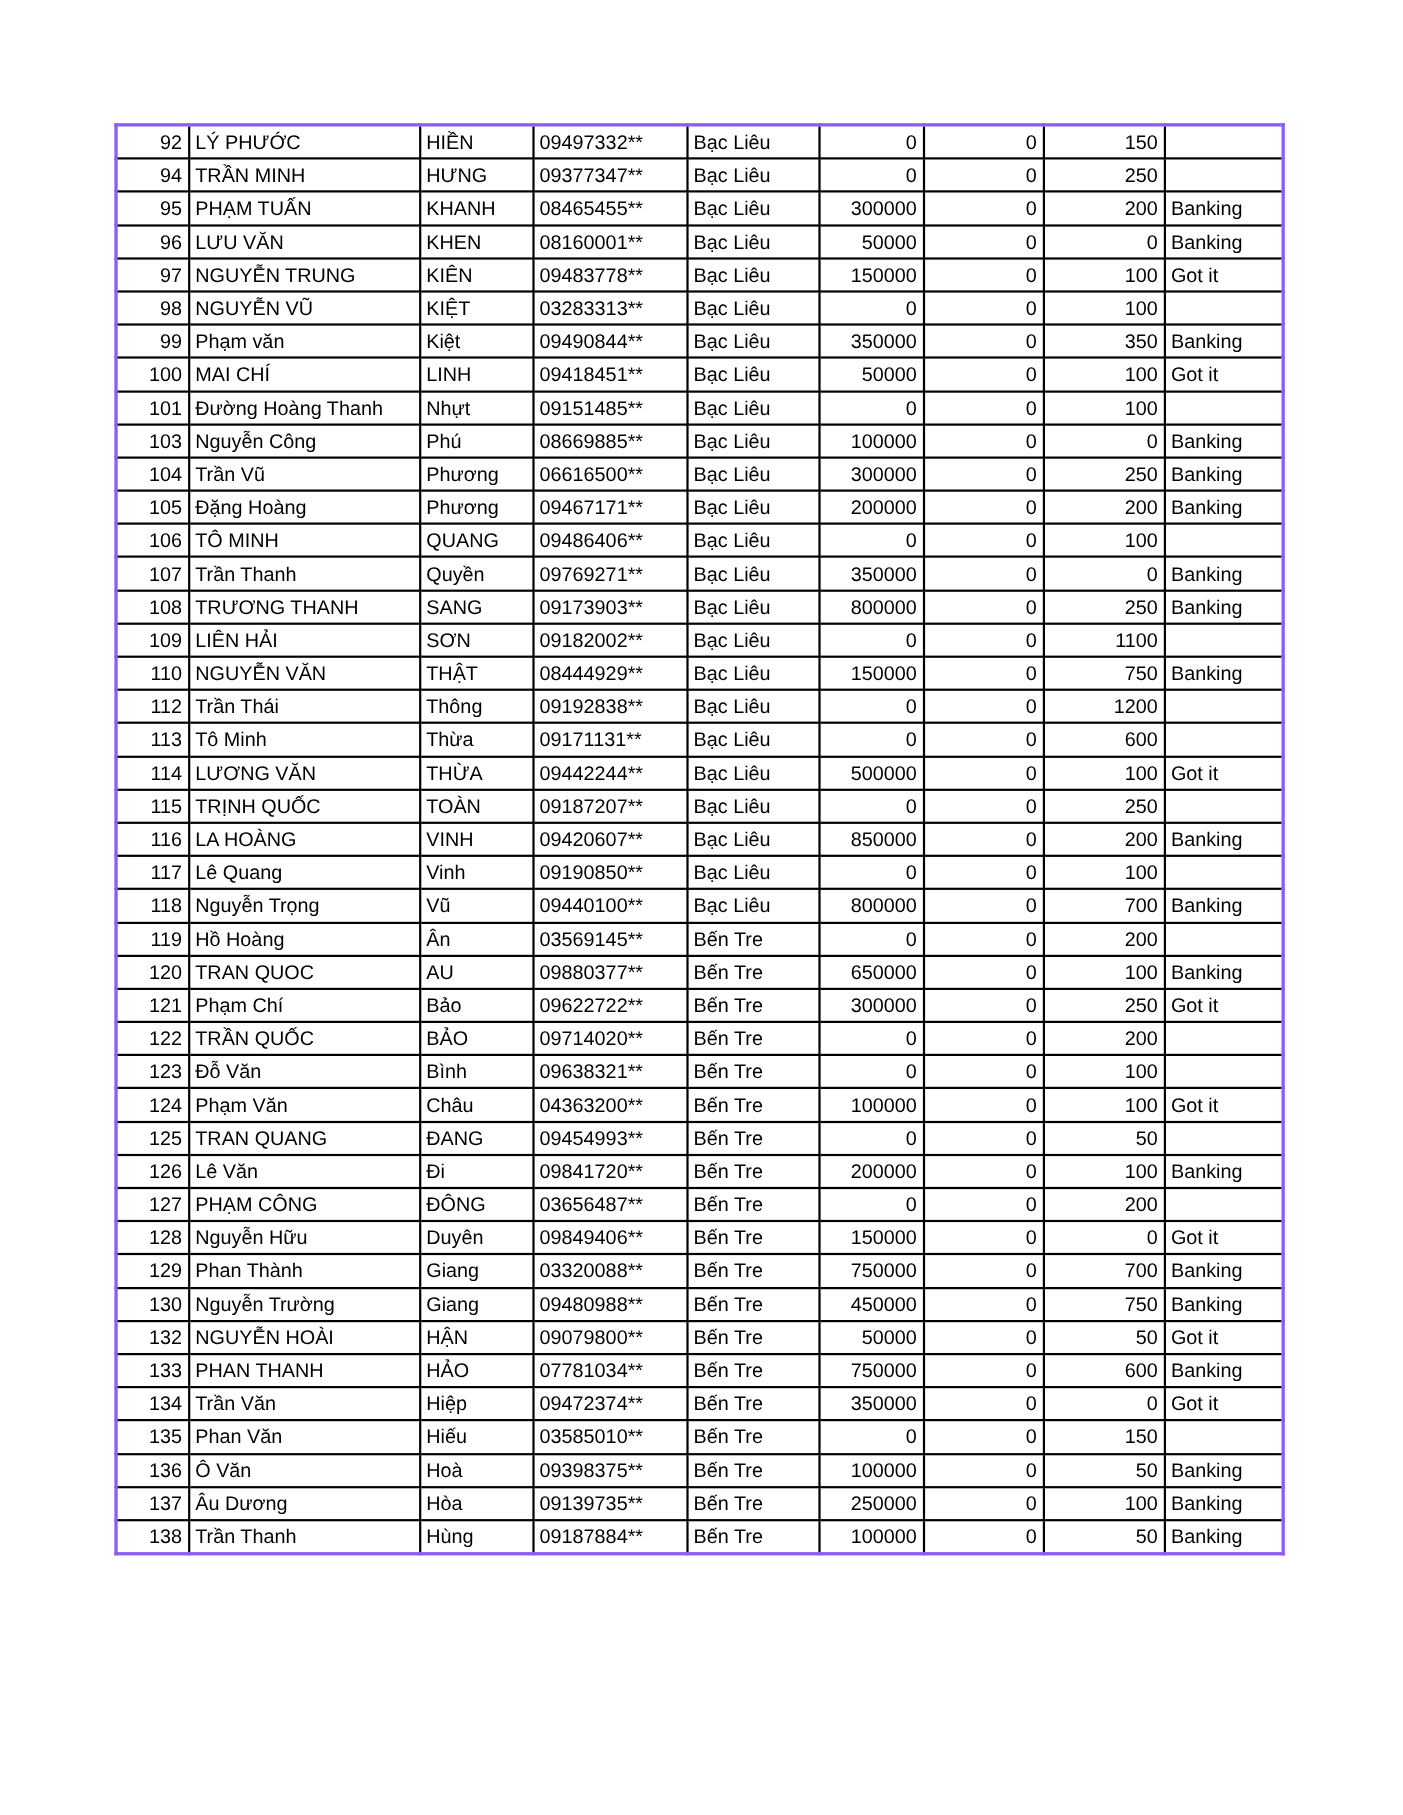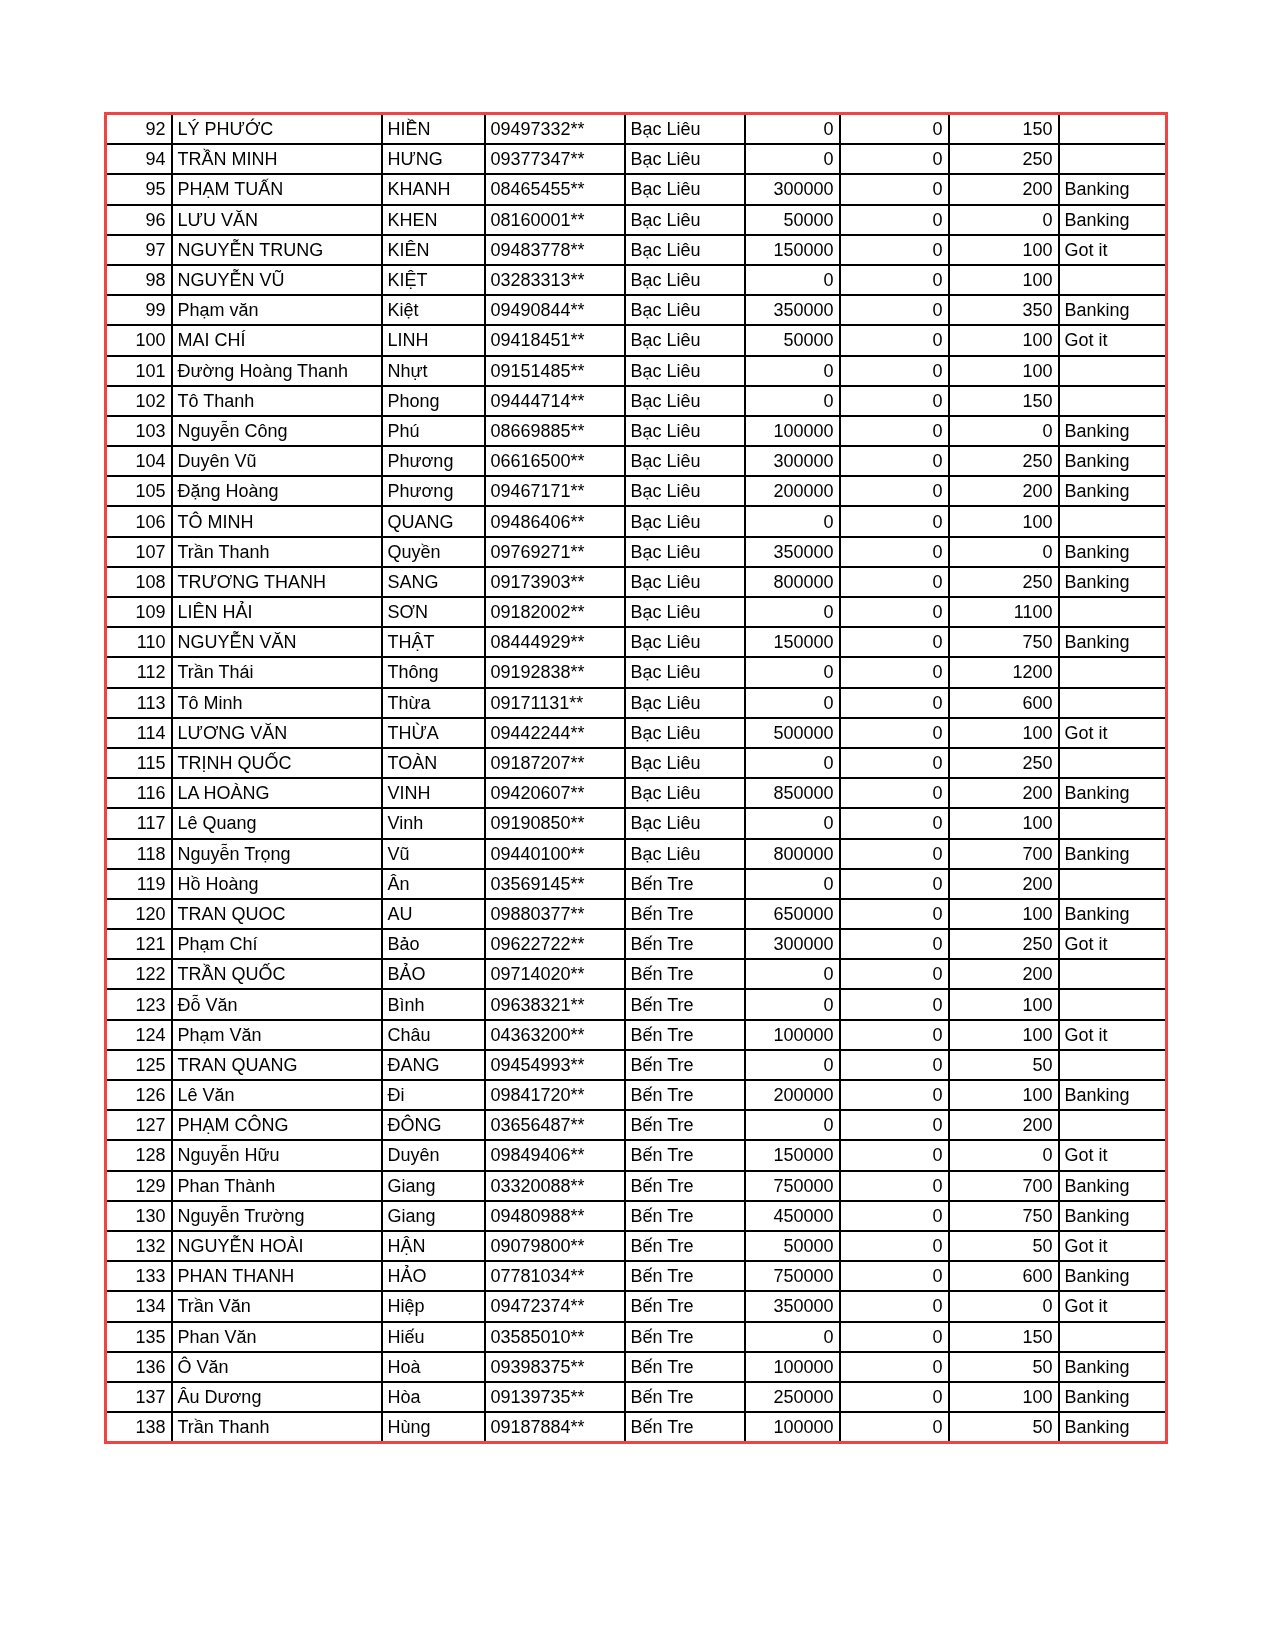--- a/index.html
+++ b/index.html
@@ -14,21 +14,21 @@
     font-family: "Liberation Sans", "DejaVu Sans", sans-serif;
     color: #000000;
   }
   table.data-grid {
     position: absolute;
     left: 104px;
     top: 112px;
     width: 1061px;
     border-collapse: collapse;
     table-layout: fixed;
-    border: 3px solid #ef4444;
+    border: 3px solid #8b5cf6;
   }
   table.data-grid td {
     border: 2px solid #000000;
     height: 28.2px;
     font-size: 18px;
     line-height: 1;
     padding: 0 5px;
     overflow: hidden;
     white-space: nowrap;
     vertical-align: middle;
@@ -145,44 +145,33 @@
         <td class="al">Đường Hoàng Thanh</td>
         <td class="al">Nhựt</td>
         <td class="al">09151485**</td>
         <td class="al">Bạc Liêu</td>
         <td class="ar">0</td>
         <td class="ar">0</td>
         <td class="ar">100</td>
         <td class="al"></td>
       </tr>
       <tr>
-        <td class="ar">102</td>
-        <td class="al">Tô Thanh</td>
-        <td class="al">Phong</td>
-        <td class="al">09444714**</td>
-        <td class="al">Bạc Liêu</td>
-        <td class="ar">0</td>
-        <td class="ar">0</td>
-        <td class="ar">150</td>
-        <td class="al"></td>
-      </tr>
-      <tr>
         <td class="ar">103</td>
         <td class="al">Nguyễn Công</td>
         <td class="al">Phú</td>
         <td class="al">08669885**</td>
         <td class="al">Bạc Liêu</td>
         <td class="ar">100000</td>
         <td class="ar">0</td>
         <td class="ar">0</td>
         <td class="al">Banking</td>
       </tr>
       <tr>
         <td class="ar">104</td>
-        <td class="al">Duyên Vũ</td>
+        <td class="al">Trần Vũ</td>
         <td class="al">Phương</td>
         <td class="al">06616500**</td>
         <td class="al">Bạc Liêu</td>
         <td class="ar">300000</td>
         <td class="ar">0</td>
         <td class="ar">250</td>
         <td class="al">Banking</td>
       </tr>
       <tr>
         <td class="ar">105</td>

